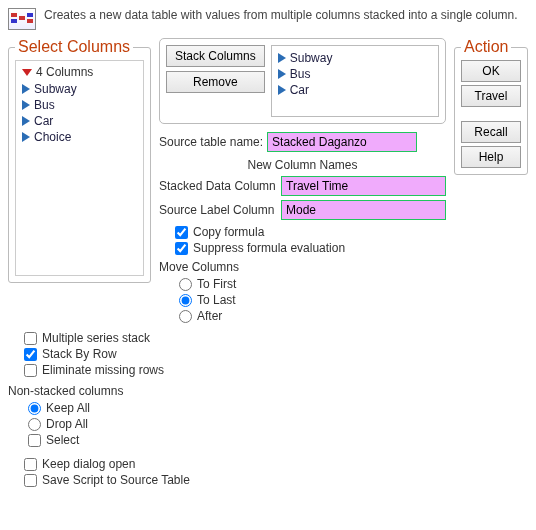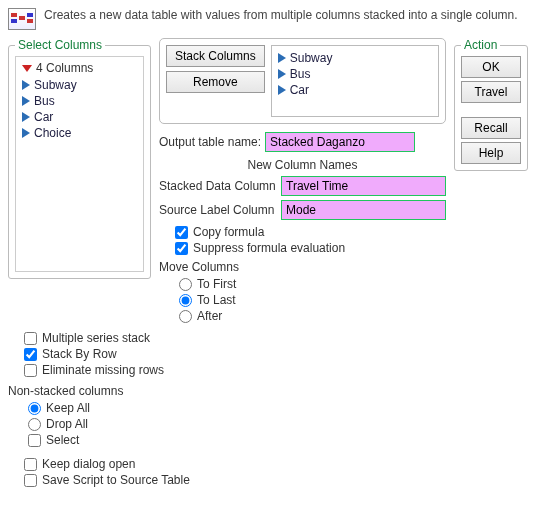--- a/index.html
+++ b/index.html
@@ -21,21 +21,21 @@
     font-size: 10px;
   }
   .header-text { color: #444; line-height: 1.3; }
   .main { display: flex; gap: 8px; align-items: flex-start; }
   fieldset {
     border: 1px solid #bbb;
     border-radius: 3px;
     padding: 4px 6px 6px 6px;
     margin: 0;
   }
-  legend { padding: 0 3px; color: #15803d; font-size: 12px; }
+  legend { padding: 0 3px; color: #c2410c; font-size: 16px; }
   .select-cols { width: 158px; }
   .select-cols .listbox {
     border: 1px solid #ccc;
     background: #fff;
     height: 216px;
     padding: 4px 6px;
     overflow: auto;
   }
   .count-row { display: flex; align-items: center; gap: 4px; margin-bottom: 2px; }
   .down-tri {
@@ -158,21 +158,21 @@
           <span>Bus</span>
         </div>
         <div class="col-item">
           <span class="blue-tri"></span>
           <span>Car</span>
         </div>
       </div>
     </div>
 
     <div class="form-row">
-      <label>Output table name:</label>
+      <label>Source table name:</label>
       <input class="text-input" style="width: 150px;" value="Stacked Daganzo">
     </div>
 
     <div class="section-title" style="text-align:center">New Column Names</div>
     <div class="form-row">
       <label style="width:118px">Stacked Data Column</label>
       <input class="text-input" style="flex: 1 1 0%;" value="Travel Time">
     </div>
     <div class="form-row">
       <label style="width:118px">Source Label Column</label>

